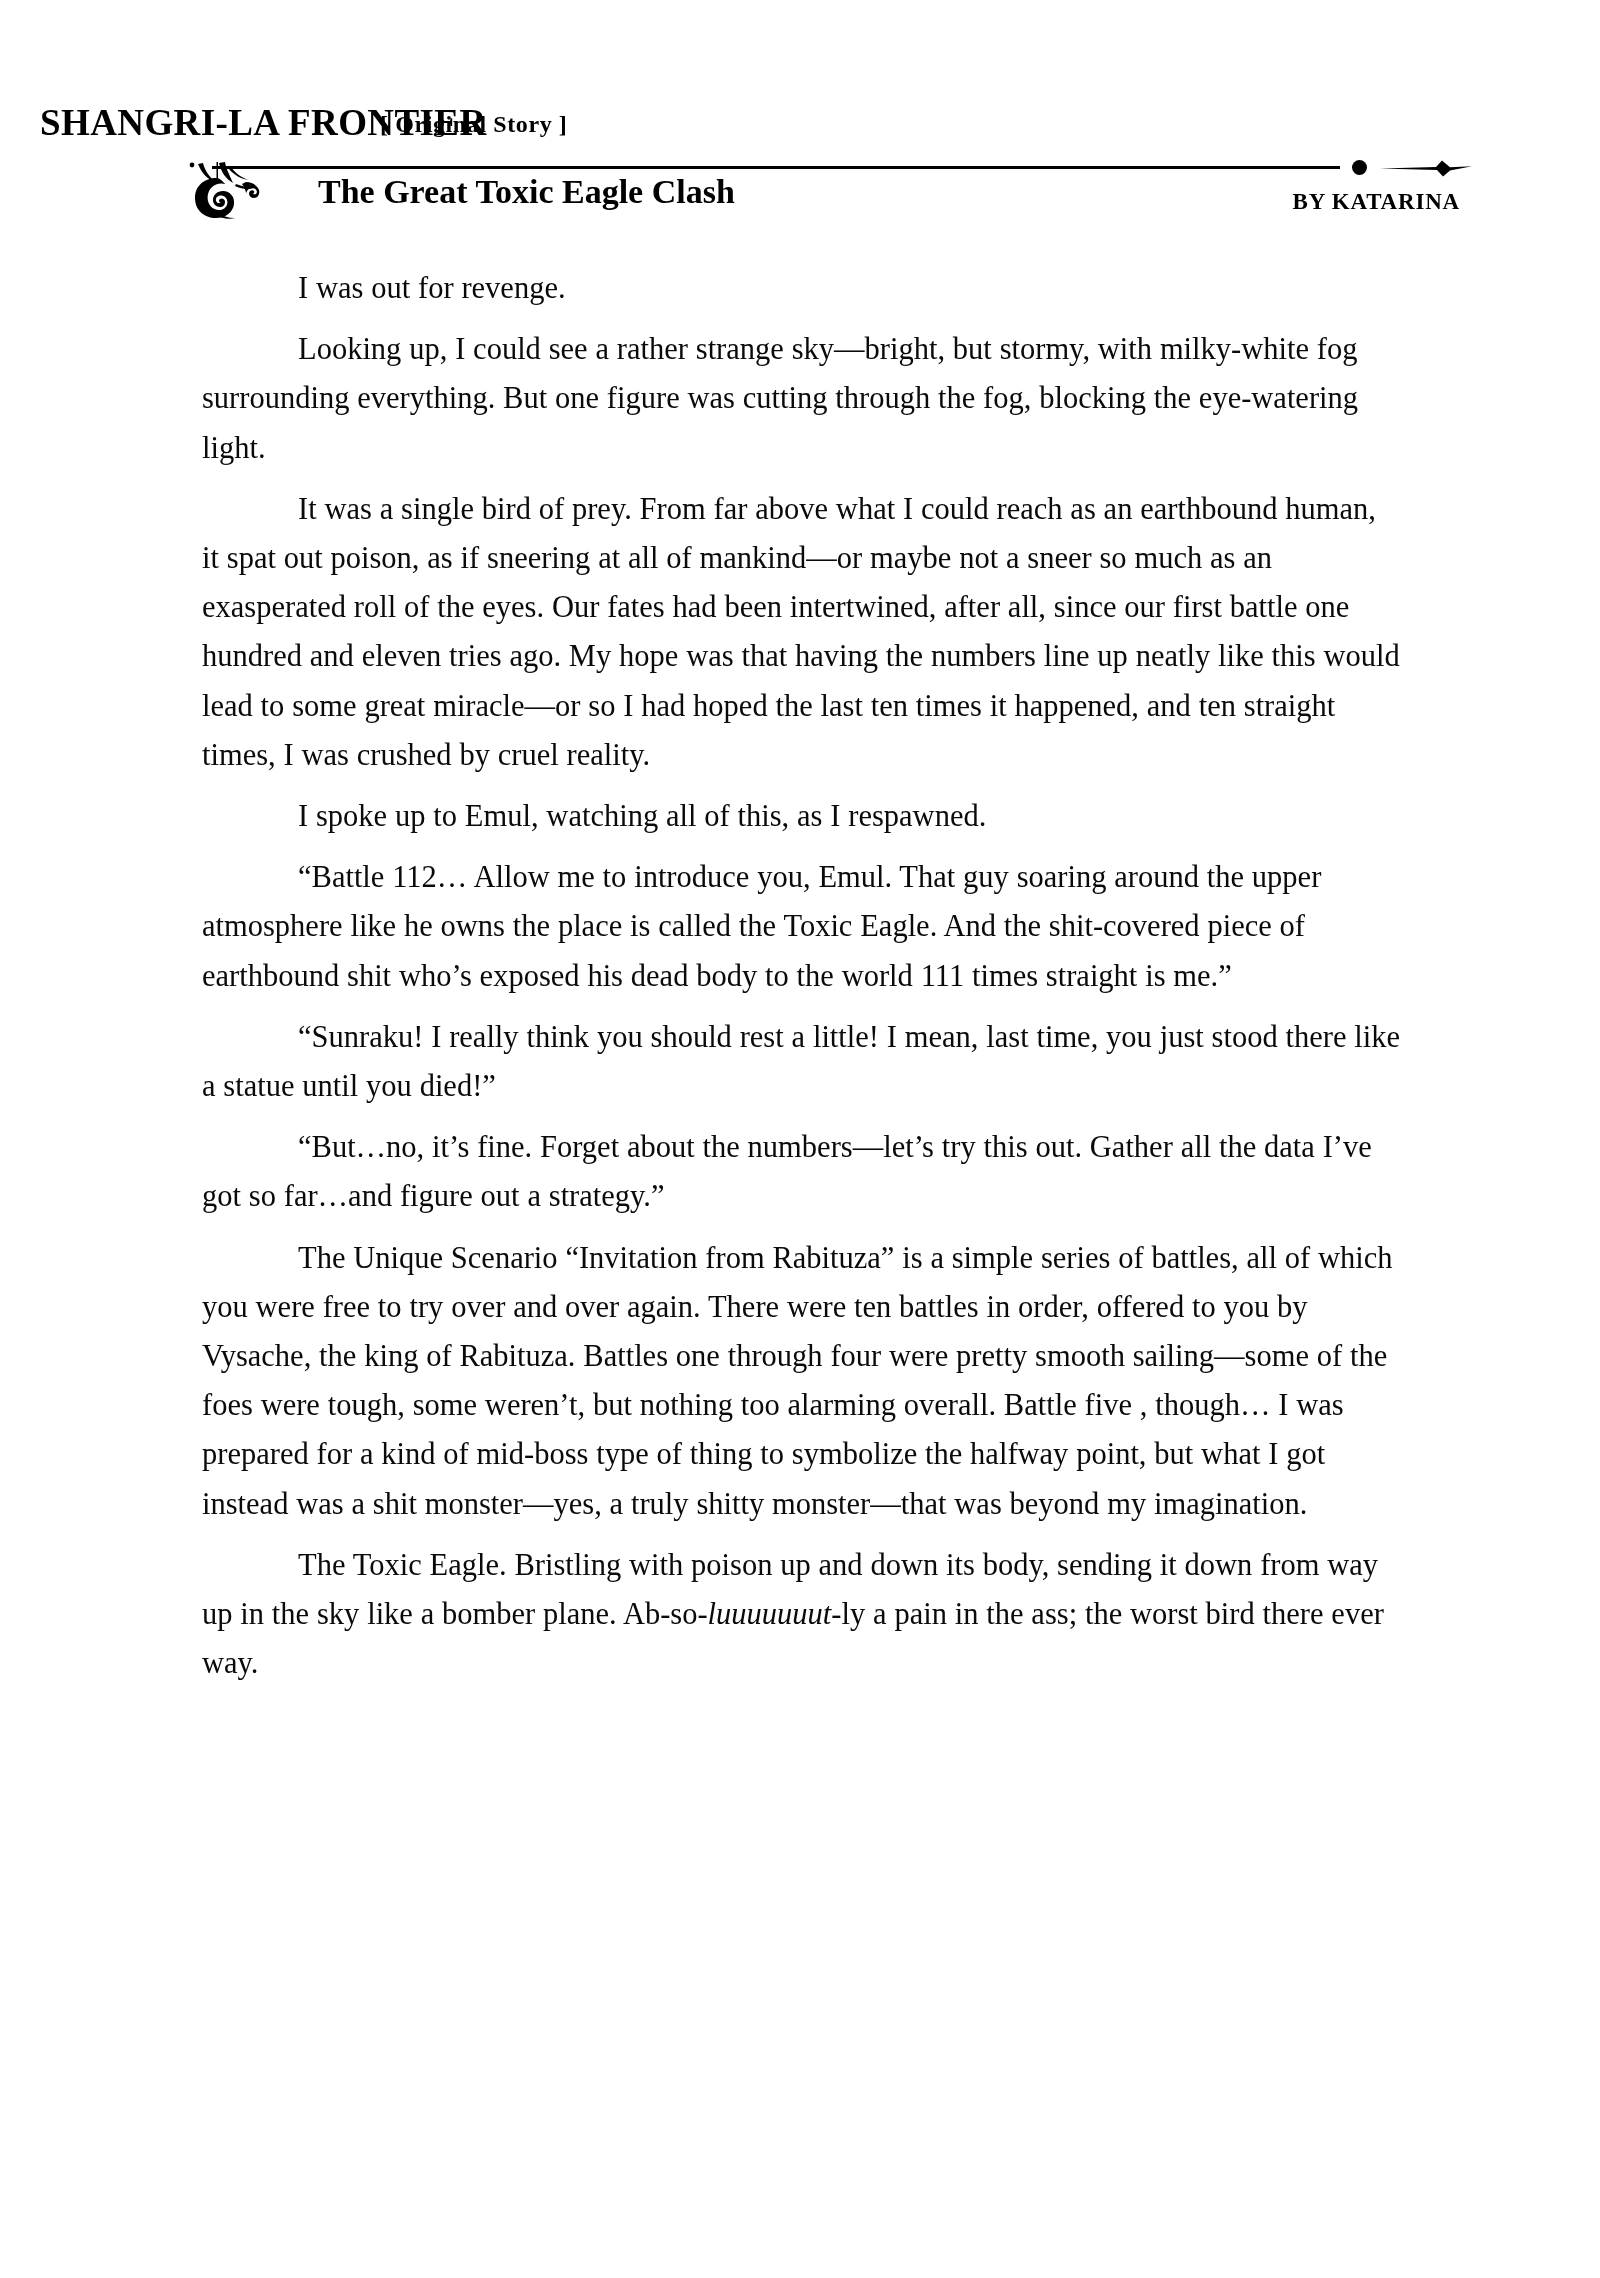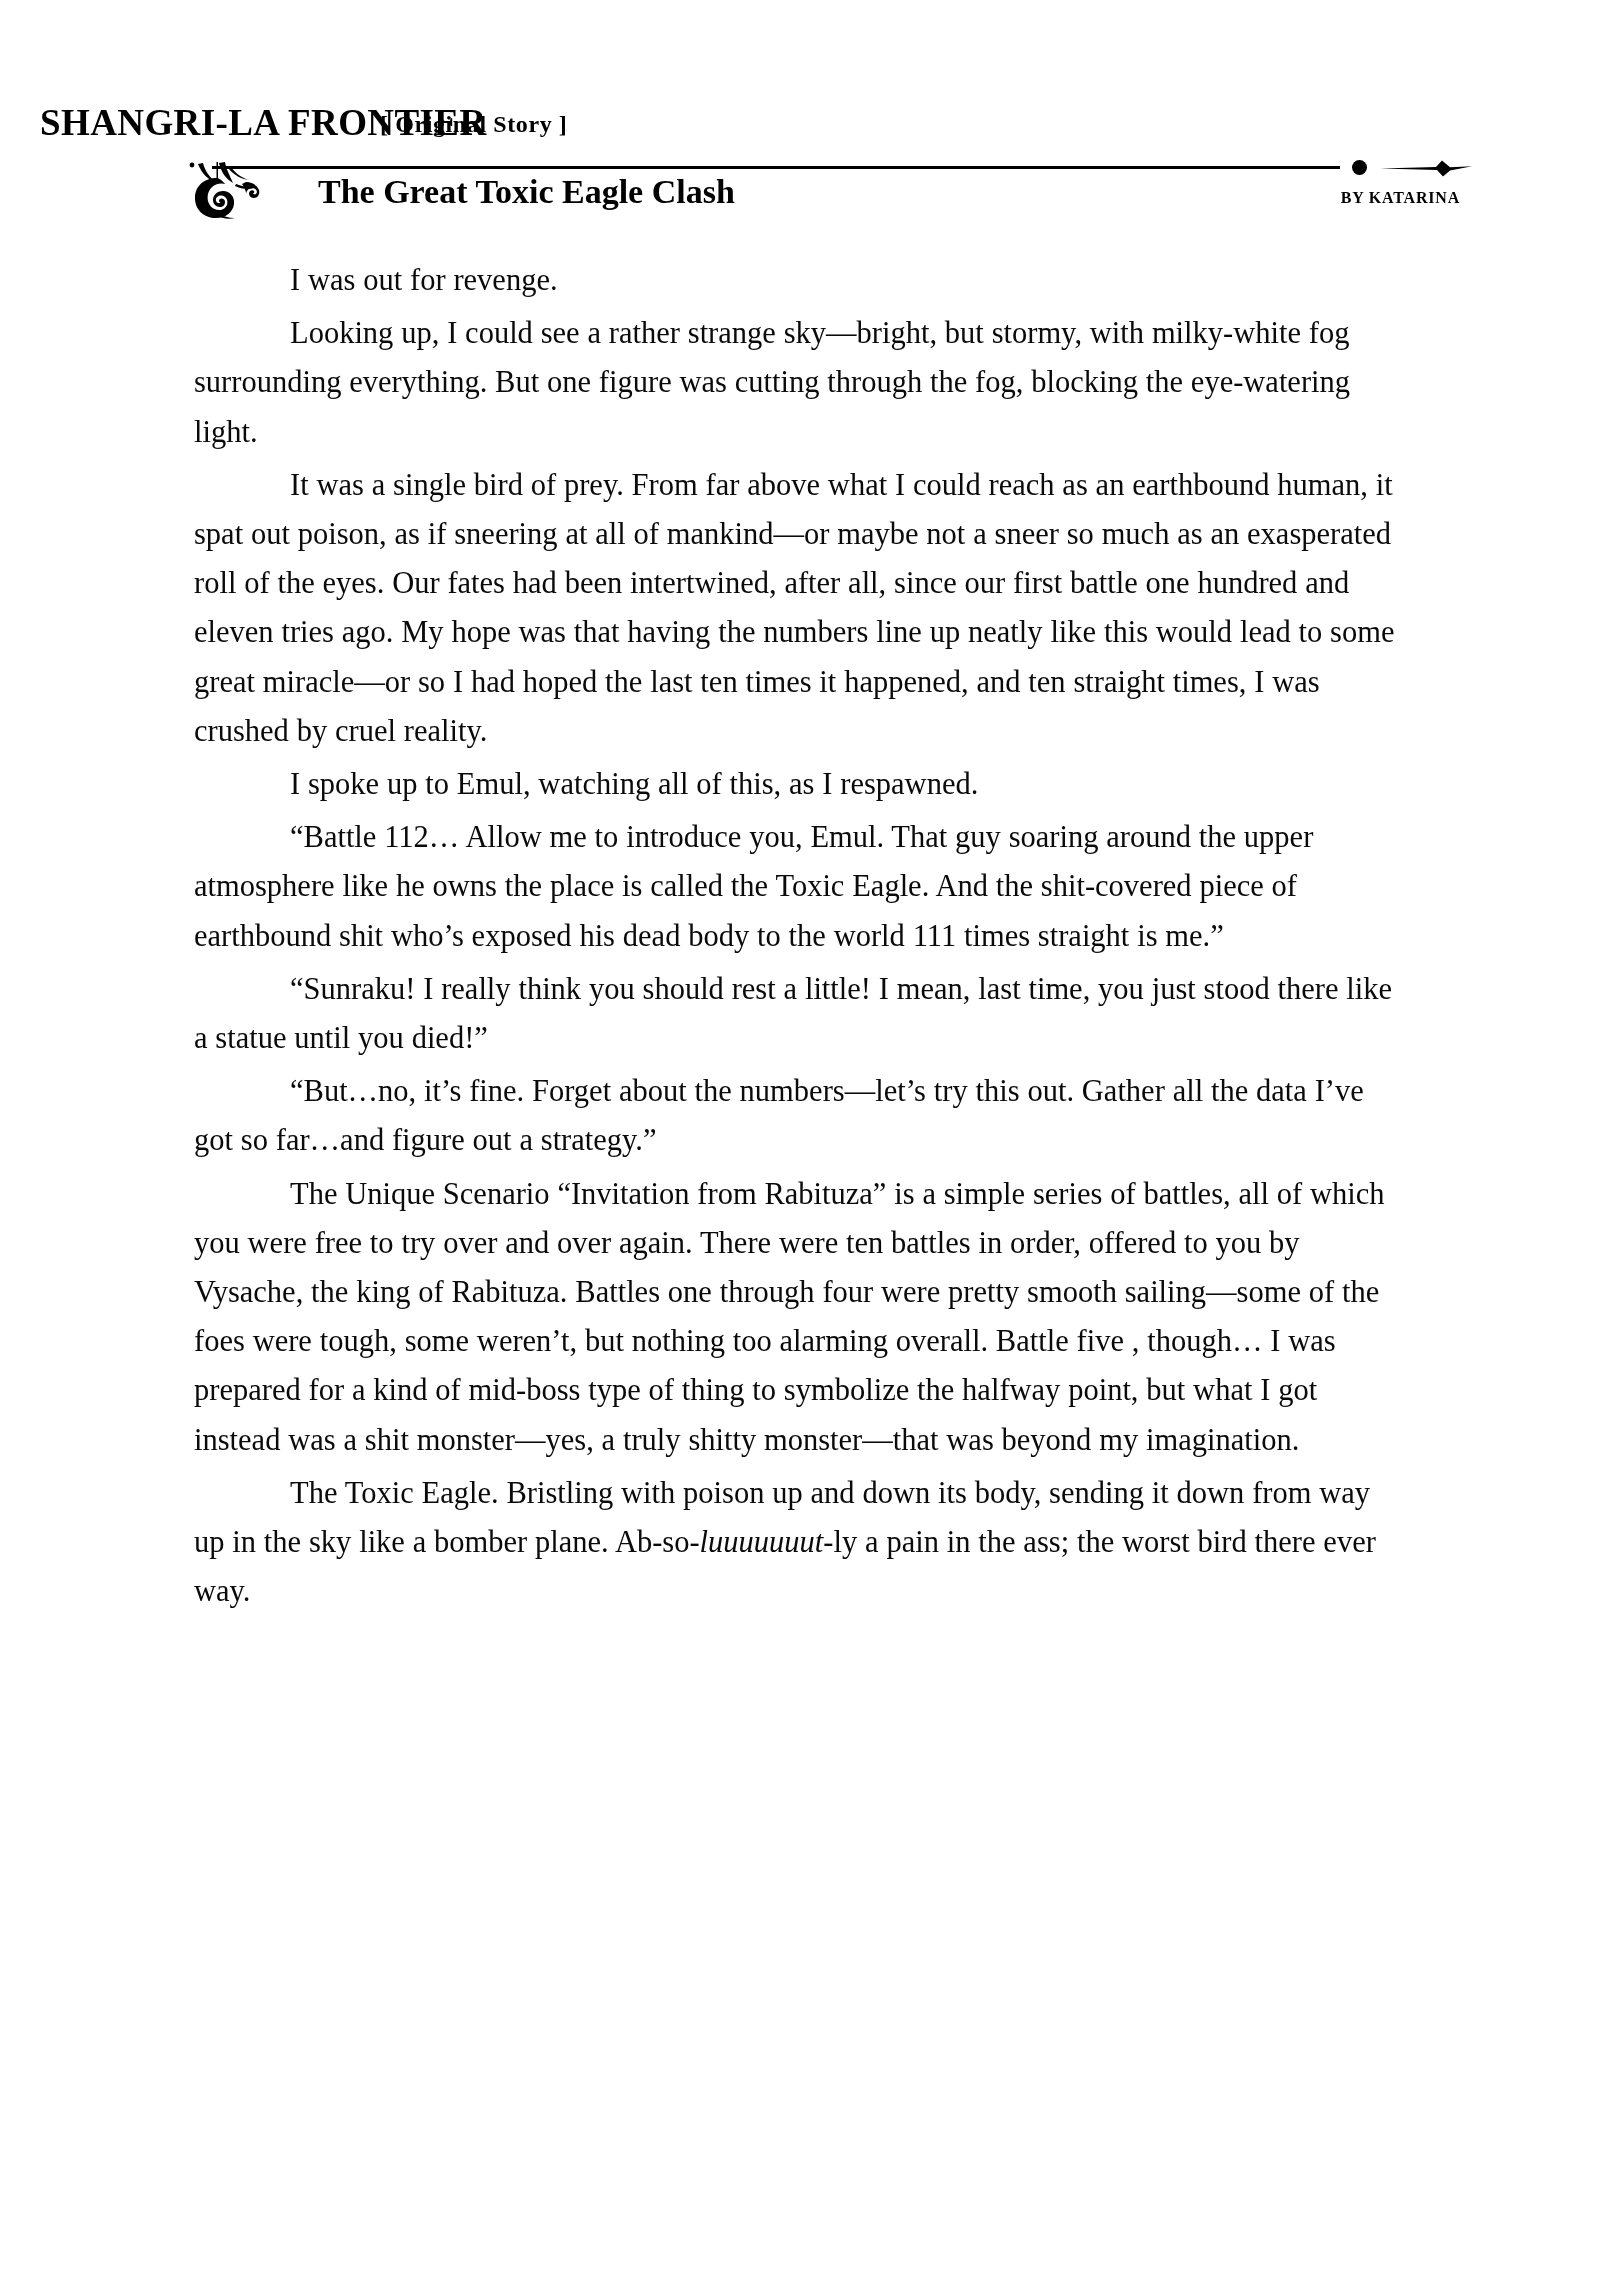--- a/index.html
+++ b/index.html
@@ -110,42 +110,42 @@
     font-size: 34px;
     font-weight: bold;
     line-height: 1;
     white-space: nowrap;
   }
   .byline {
     position: absolute;
     right: 140px;
     top: 190px;
     font-family: "Liberation Serif", "DejaVu Serif", serif;
-    font-size: 16px;
+    font-size: 23px;
     font-weight: bold;
     letter-spacing: 0.8px;
     line-height: 1;
     white-space: nowrap;
     text-align: right;
   }
 
   
   .body-text {
     position: absolute;
     left: 190px;
     top: 252px;
     width: 1222px;
     font-family: "Liberation Serif", "DejaVu Serif", serif;
     font-size: 30.5px;
     line-height: 49.2px;
     text-align: left;
     color: #0a0a0a;
   }
   .body-text p {
-    margin: 4px;
+    margin: 12px;
     text-indent: 96px;
     word-spacing: 0.2px;
   }
   .body-text p em {
     font-style: italic;
   }
 </style>
 </head>
 <body>
 

